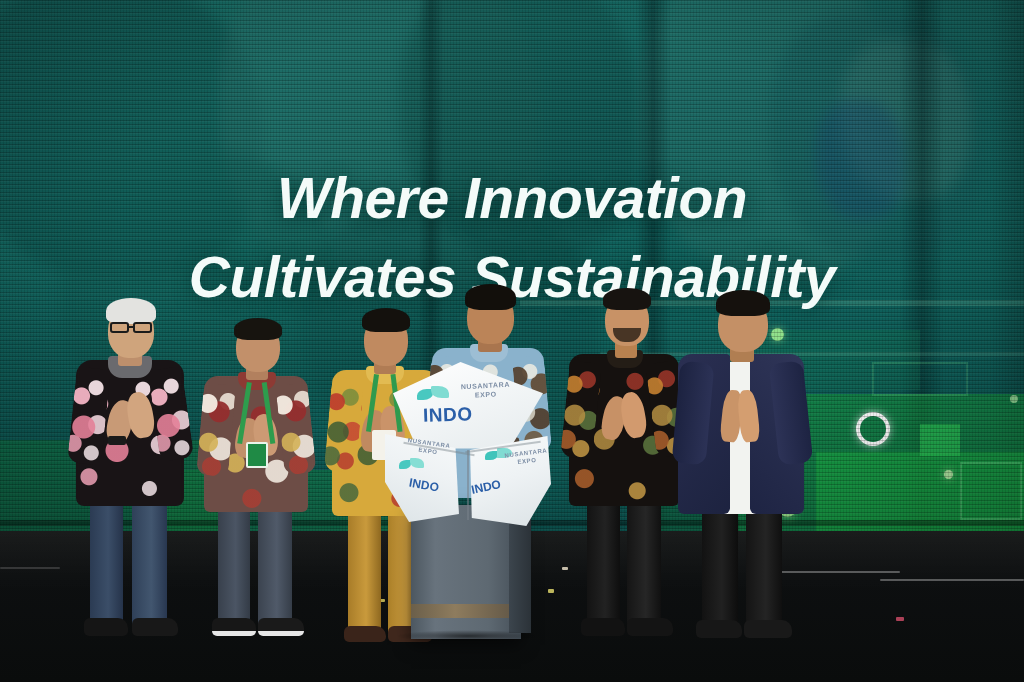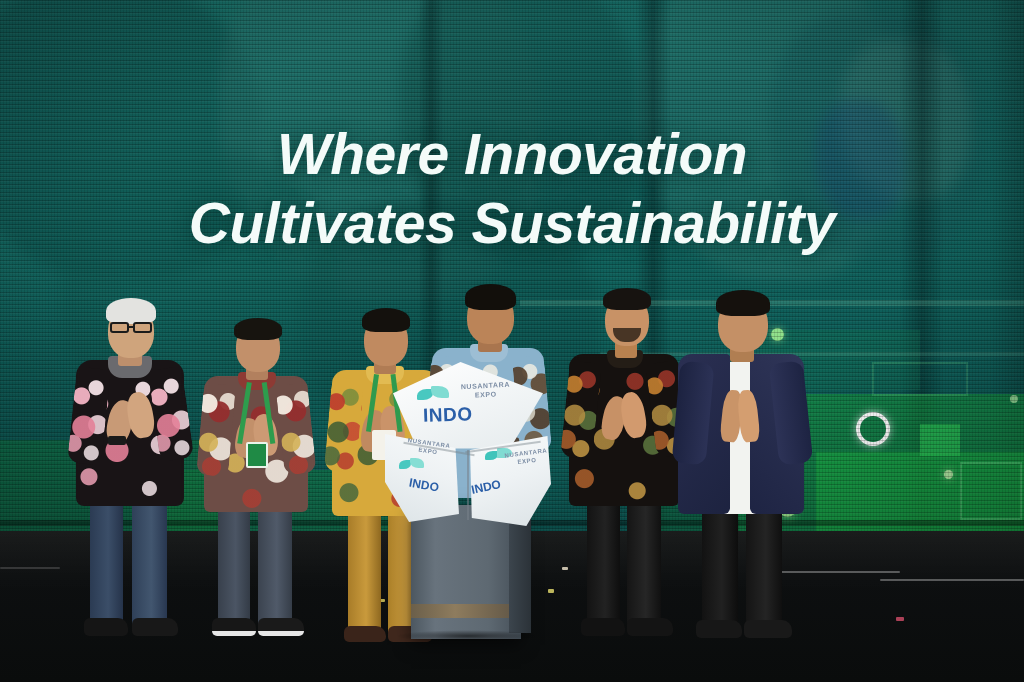--- a/index.html
+++ b/index.html
@@ -64,23 +64,23 @@
     position:absolute; left:0; right:0; top:126px;
     text-align:center;
     color:#f4fbf9;
     font-style:italic;
     font-weight:bold;
     letter-spacing:-0.5px;
     line-height:1.0;
     text-shadow:0 2px 18px rgba(0,40,36,.55);
     user-select:none;
   }
-  .hl-line{ display:block; white-space:nowrap; }
+  .hl-line{ display:block; white-space:nowrap;margin-top:44px; }
   .hl1{ font-size:57px; }
-  .hl2{ font-size:57px; margin-top:12px; }
+  .hl2{ font-size:57px; margin-top:22px; }
 
   
   .ring{
     position:absolute;
     border:4px solid #ffffff;
     border-radius:50%;
     box-shadow:0 0 9px rgba(255,255,255,.7);
   }
   .dot{ position:absolute; border-radius:50%; }
   .rect-outline{ position:absolute; border:2px solid rgba(120,230,150,.40); }

